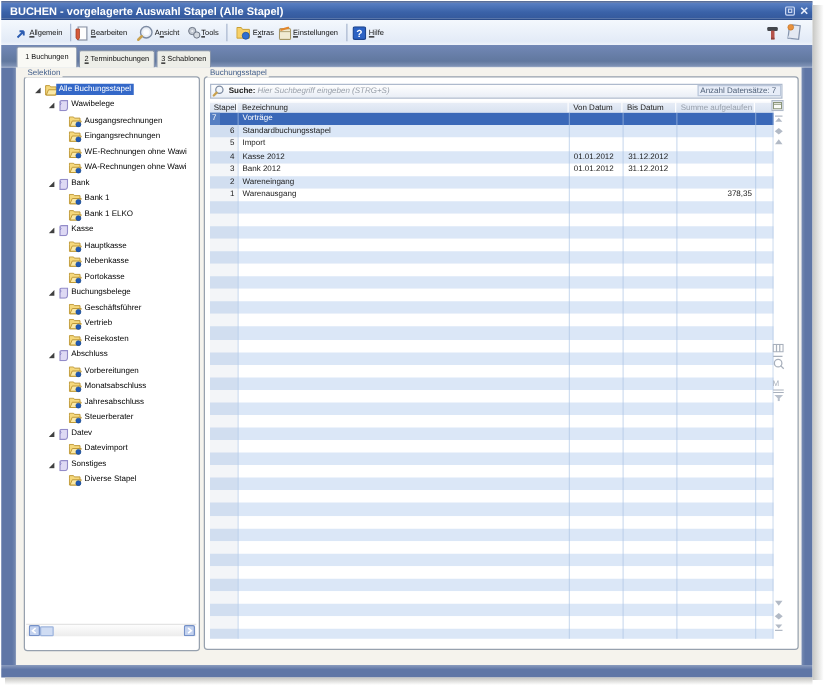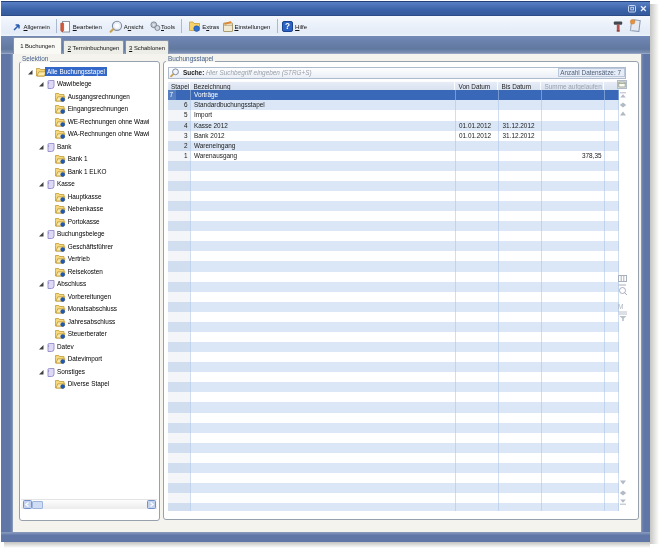--- a/index.html
+++ b/index.html
@@ -49,20 +49,21 @@
   .cell{position:absolute;top:0;height:10px;line-height:10.5px;font-size:6.4px;color:#1a1a1a;white-space:nowrap;}
   .num{text-align:right;}
   .colline{position:absolute;top:0;width:1px;height:422px;background:rgba(170,195,228,0.55);}
   .stapeltint{position:absolute;left:0;top:0;width:22px;height:422px;background:rgba(90,115,160,0.07);}
 </style>
 </head>
 <body>
 <div id="win">
 
   <div class="abs" id="titlebar"></div>
+  <div class="abs" id="titletext">BUCHEN - vorgelagerte Auswahl Stapel (Alle Stapel)</div>
   <div class="abs" id="toolbar"></div>
   <div class="abs" id="tabband"></div>
   <div class="abs" id="frameL"></div>
   <div class="abs" id="frameR"></div>
   <div class="abs" id="frameB"></div>
   <div class="abs" id="content"></div>
   <div class="abs" id="shadR"></div>
   <div class="abs" id="shadB"></div>
 
   <svg class="abs" style="left:628px;top:5px" width="19" height="8">

